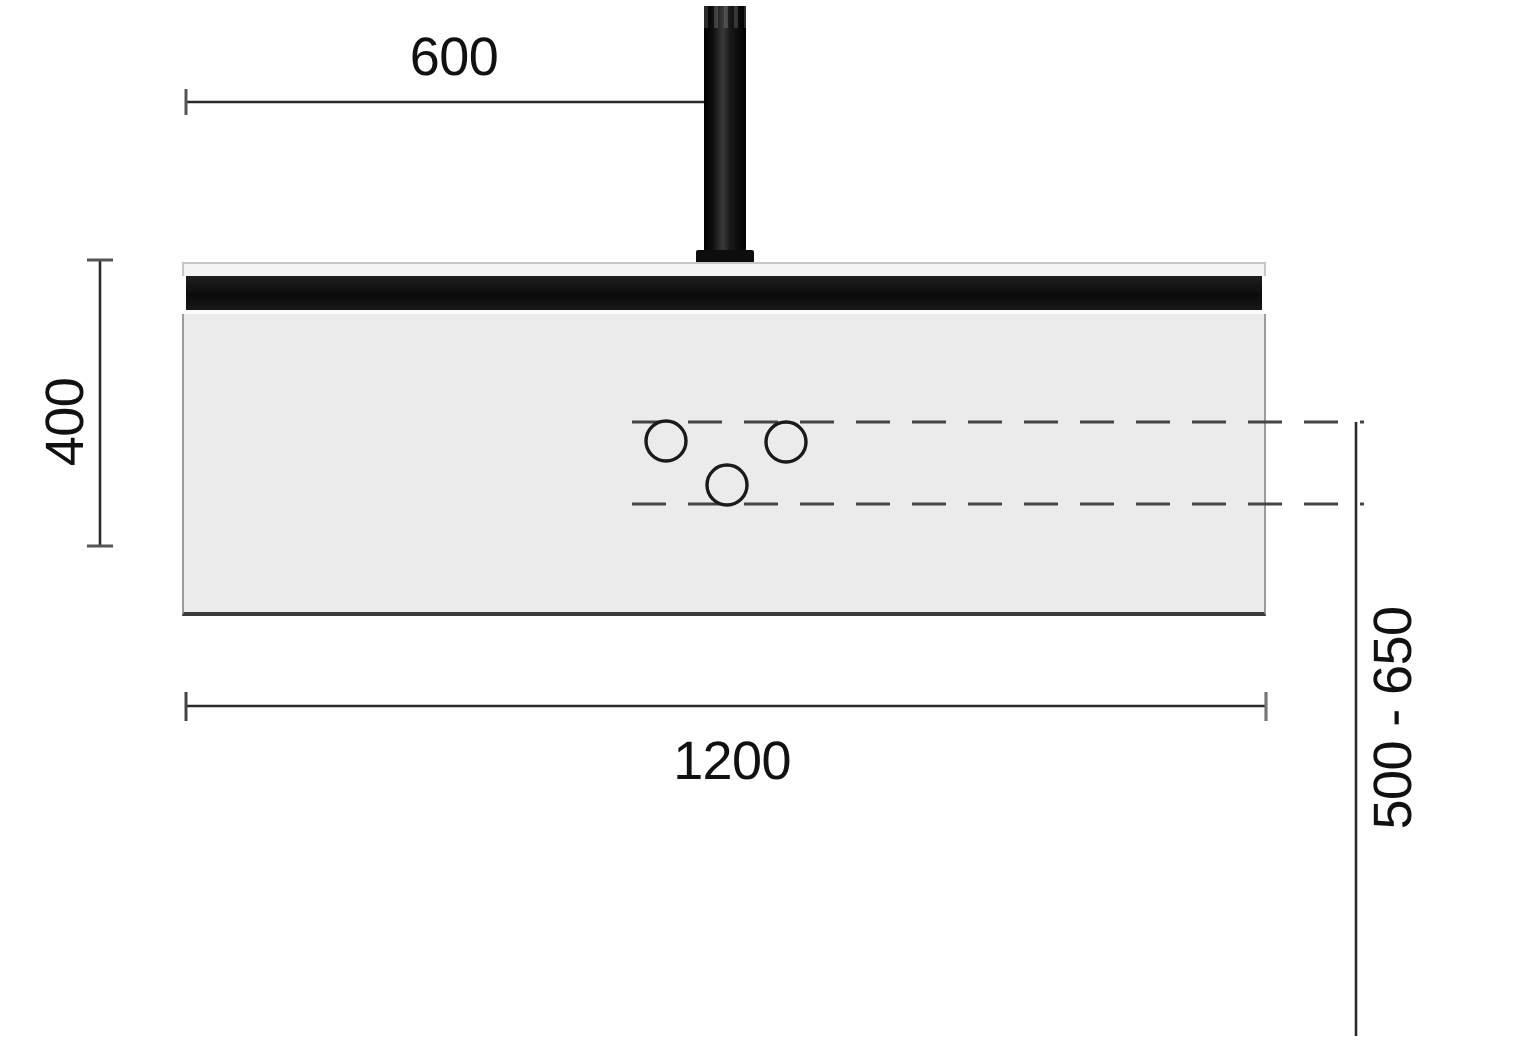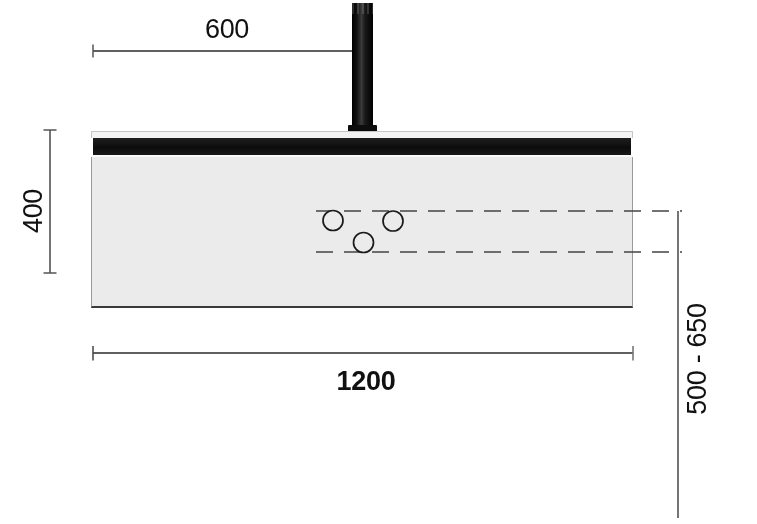--- a/index.html
+++ b/index.html
@@ -95,21 +95,21 @@
     color: #111111;
     white-space: nowrap;
     transform: translate(-50%, -50%);
     letter-spacing: -0.3px;
   }
   .dim-label.vertical {
     transform: translate(-50%, -50%) rotate(-90deg);
   }
   .label-600  { left: 227px; top: 29px; }
   .label-400  { left: 33px;  top: 211px; }
-  .label-1200 { left: 366px; top: 381px; font-weight: bold; }
+  .label-1200 { left: 366px; top: 381px; }
   .label-range{ left: 697px; top: 359px; }
 </style>
 </head>
 <body>
 
 <div class="canvas">
 
   <div class="rod">
     <div class="rod-threads"></div>
   </div>

